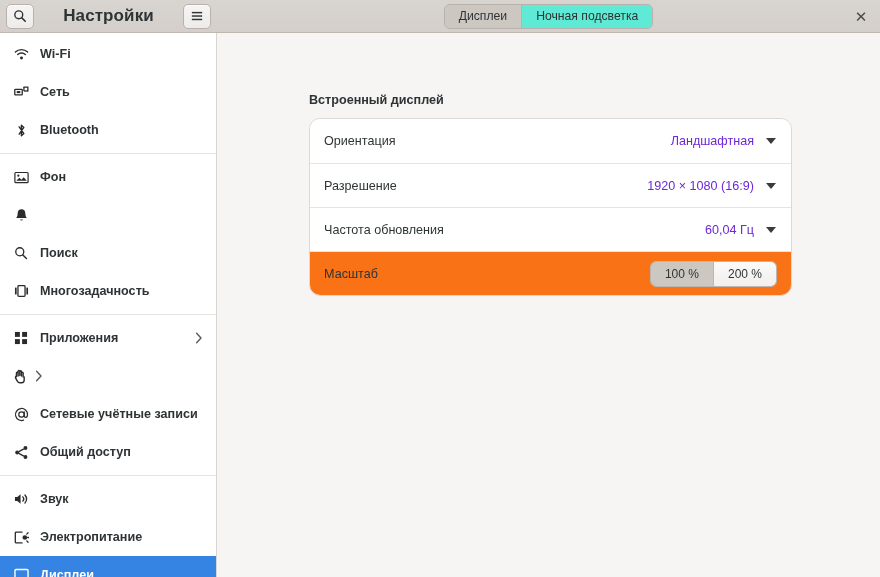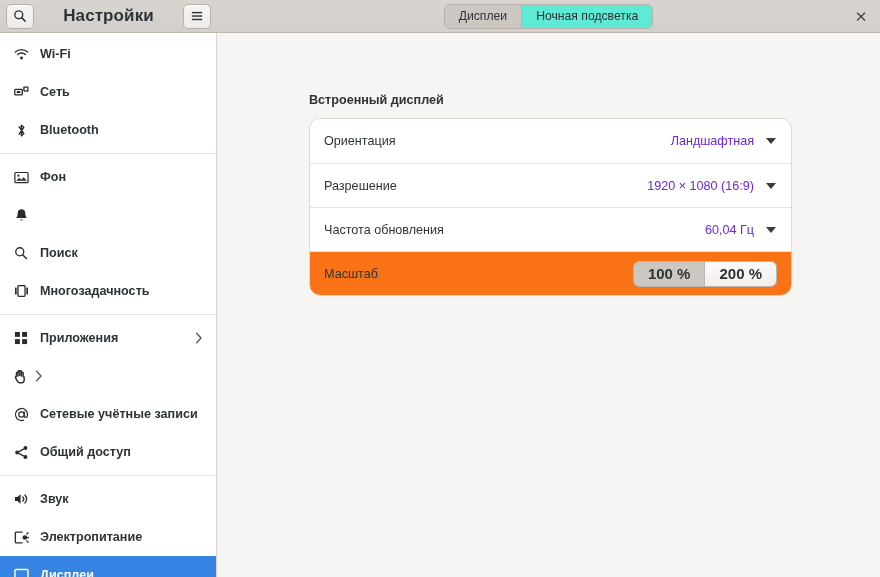--- a/index.html
+++ b/index.html
@@ -192,26 +192,25 @@
   .seg {
     display: flex;
     height: 26px;
     border: 1px solid #bdb6b0;
     border-radius: 6px;
     overflow: hidden;
   }
   .seg-item {
     display: flex; align-items: center; justify-content: center;
     padding: 0 14px;
-    font-size: 15px;
+    font-size: 12px;
     color: #2e3436;
     background: linear-gradient(180deg,#fbfafa 0%,#f2efed 100%);
     cursor: pointer;
     white-space: nowrap;
-    font-weight: bold;
   }
   .seg-item + .seg-item { border-left: 1px solid #bdb6b0; }
   .seg-item.active {
     background: #cdc7c2;
   }
   svg { display: block; }
 </style>
 </head>
 <body>
 

